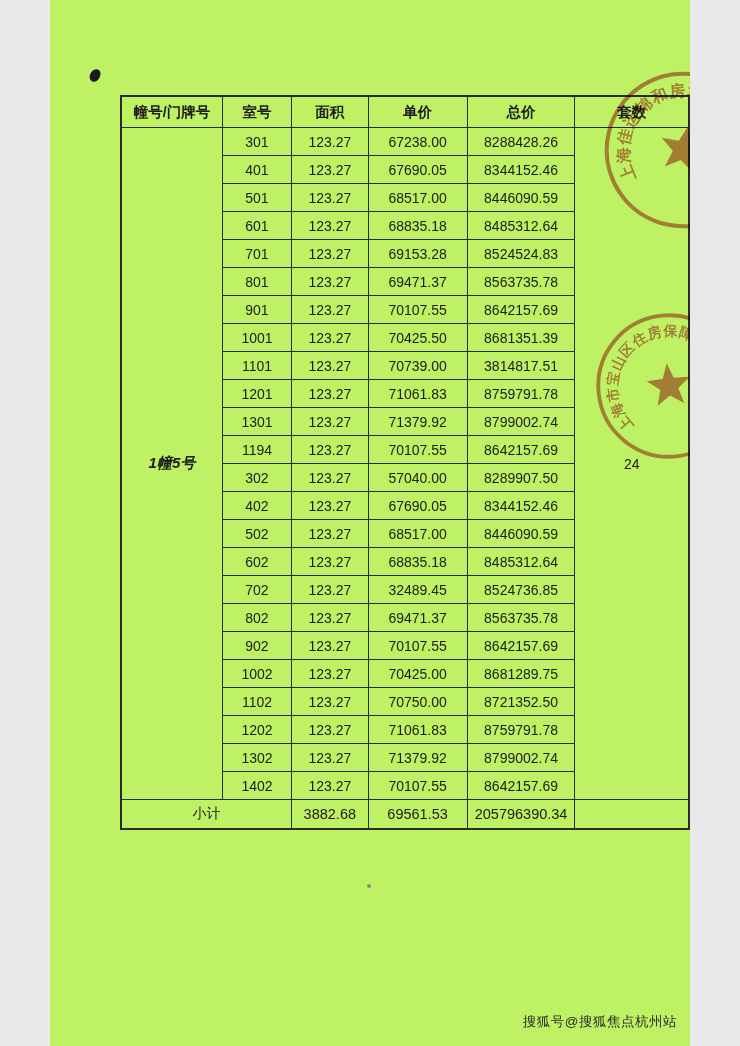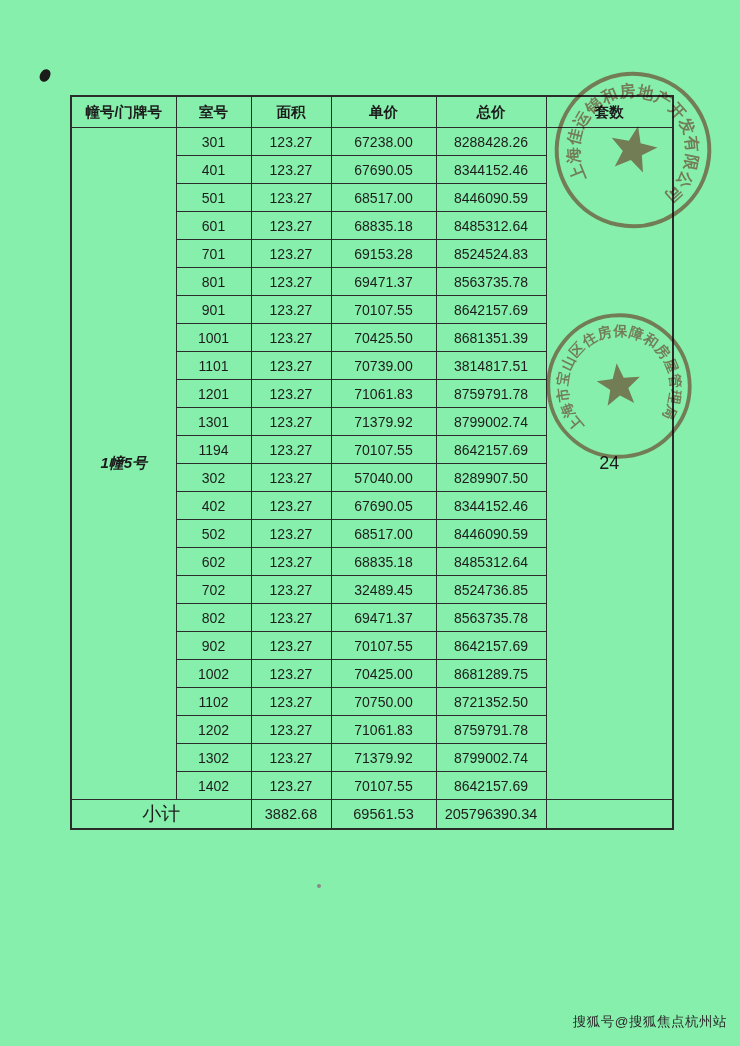--- a/index.html
+++ b/index.html
@@ -1,42 +1,42 @@
 <!DOCTYPE html>
 <html><head>
 <meta charset="utf-8">
 <style>
   html,body { margin:0; padding:0; background:#e9e9e9; }
   .page {
     position:relative;
-    width:740px; height:1046px;
+    width:640px; height:1046px;
     margin:0 auto;
-    background:#86efac;
+    background:#bef264;
     font-family:"Liberation Sans","DejaVu Sans",sans-serif;
     color:#1c1c1c;
     overflow:hidden;
   }
   .price-table {
     position:absolute; left:70px; top:95px;
     border-collapse:collapse; table-layout:fixed;
     border:2px solid #2b2b2b;
     background:transparent;
   }
   .price-table th, .price-table td {
     border:1px solid #2b2b2b;
     text-align:center; vertical-align:middle;
     font-size:14px; padding:0; height:27px;
     color:#1c1c1c;
     overflow:hidden; white-space:nowrap;
   }
   .price-table th { font-weight:bold; height:30px; font-size:14.5px; }
   .price-table td.building { font-weight:bold; font-size:15px;font-style:italic; }
-  .price-table td.count { font-size:18px; }
+  .price-table td.count { font-size:14px; }
   .price-table tr.subtotal td { height:28px; font-size:14.5px; }
-  .price-table tr.subtotal td.subtotal-label { font-size:19px; }
+  .price-table tr.subtotal td.subtotal-label { font-size:14px; }
 
   .stamp {
     position:absolute;
     opacity:0.62;
     mix-blend-mode:multiply;
     pointer-events:none;
   }
   .stamp-1 { left:551px; top:68px; width:164px; height:164px; transform:rotate(12deg); }
   .stamp-2 { left:543px; top:310px; width:152px; height:152px; transform:rotate(-6deg); }
   .stamp text { font-family:"Liberation Serif","DejaVu Serif",serif; font-weight:bold; }

